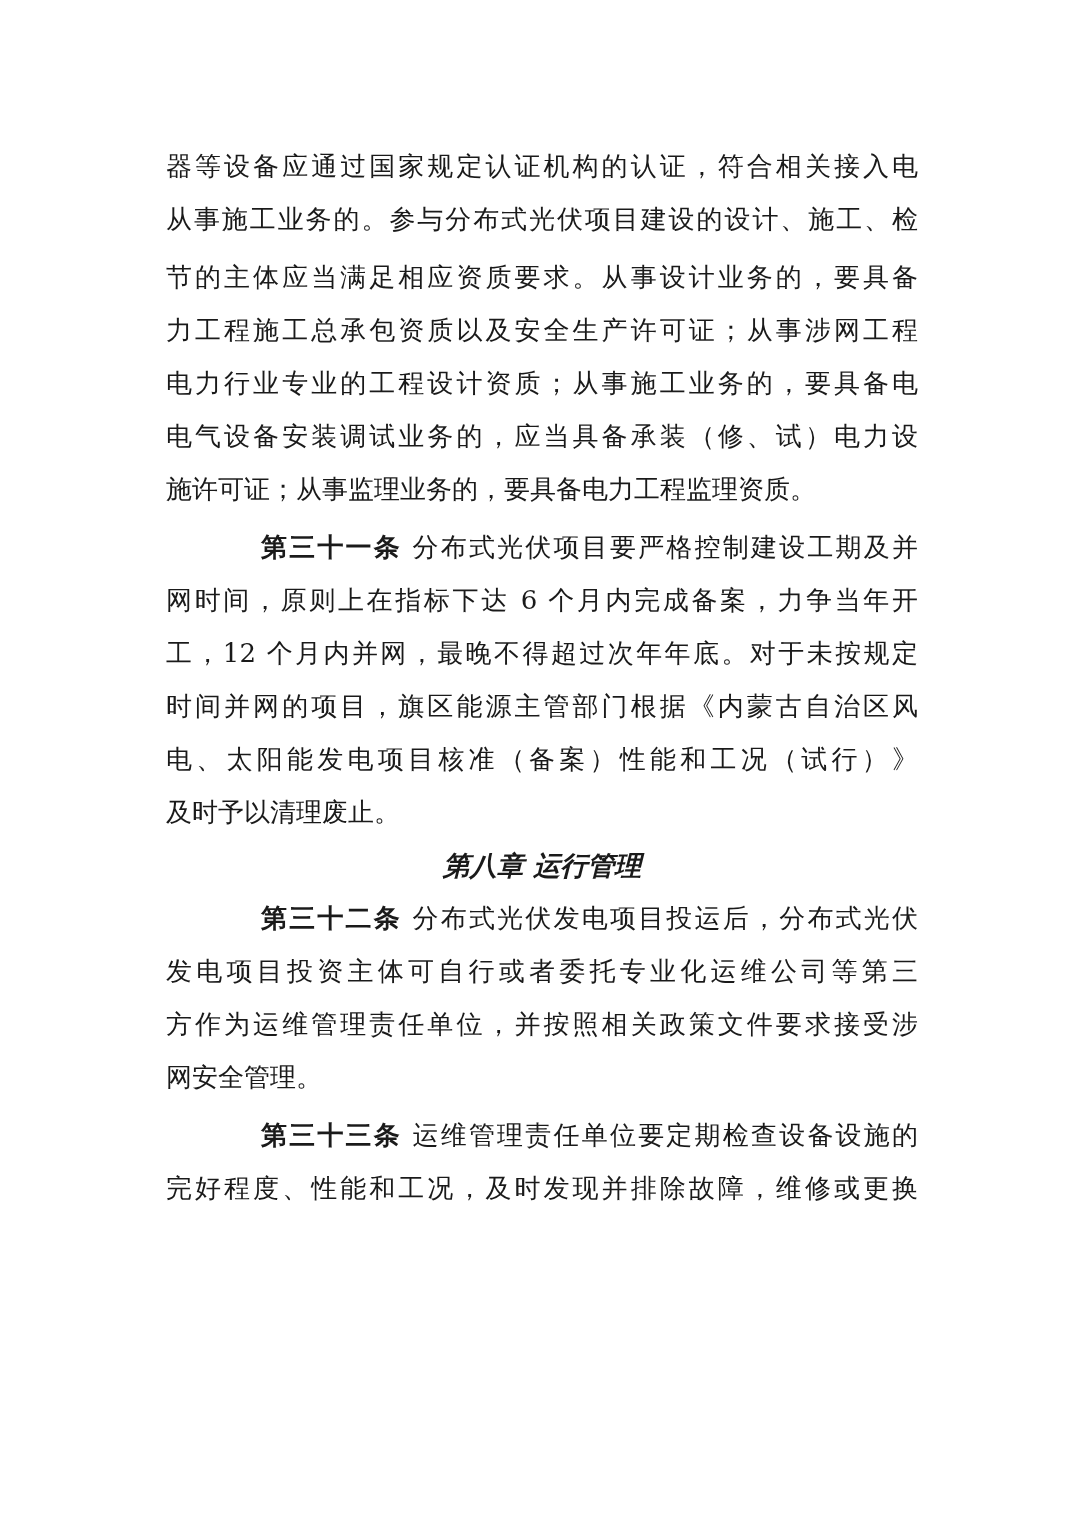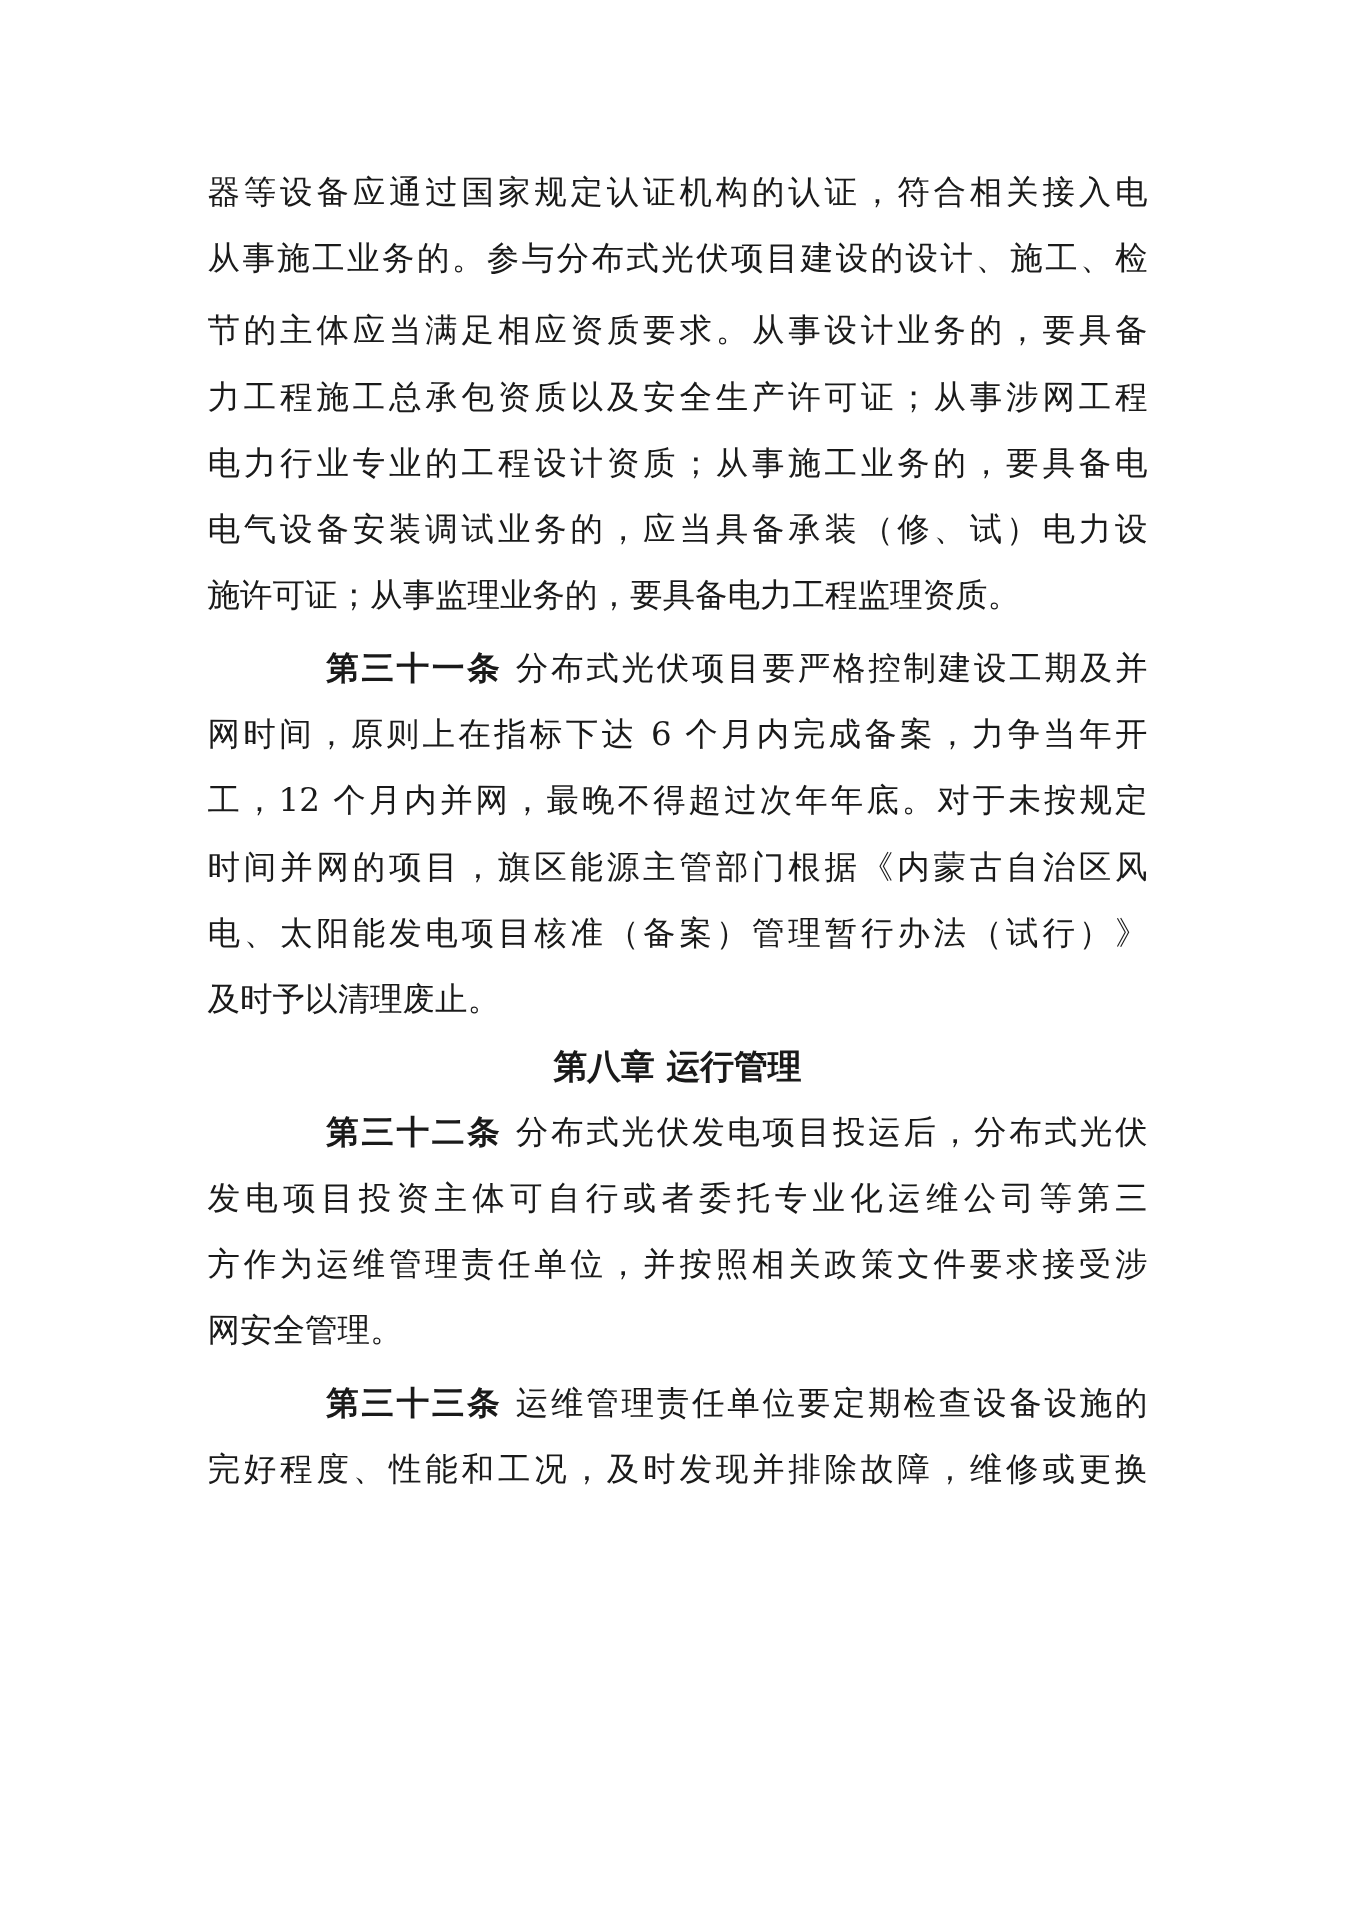--- a/index.html
+++ b/index.html
@@ -1,24 +1,24 @@
 <!DOCTYPE html>
 <html><head>
 <meta charset="utf-8">
 <style>
   html, body { margin: 0; padding: 0; background: #ffffff; }
   body { width: 1080px; height: 1527px; position: relative; overflow: hidden;
          font-family: "DejaVu Serif", "Liberation Serif", serif; color: #1a1a1a; }
-  .page { position: absolute; left: 166px; top: 128px; width: 752px; }
+  .page { position: absolute; left: 166px; top: 140px; width: 752px; }
   .line { height: 53px; line-height: 53px; font-size: 26px; white-space: nowrap;
           text-align: justify; text-align-last: justify; letter-spacing: 0; }
   .line.last { text-align-last: left; }
   .indent { padding-left: 55px; }
   .heading { text-align: right; text-align-last: center; font-weight: bold;
-             font-family: "DejaVu Sans", "Liberation Sans", sans-serif; font-size: 27px; }
+             font-family: "DejaVu Sans", "Liberation Sans", sans-serif; font-size: 27px; font-style: italic; }
   .art { font-weight: bold; font-family: "DejaVu Sans", "Liberation Sans", sans-serif; margin-left: 40px; }
   .gap { height: 5px; }
 </style>
 </head>
 <body>
 
 <div class="page">
 
   <div>
     <div class="line">器等设备应通过国家规定认证机构的认证，符合相关接入电</div>
@@ -35,21 +35,21 @@
     <div class="line last">施许可证；从事监理业务的，要具备电力工程监理资质。</div>
   </div>
 
   <div class="gap"></div>
 
   <div>
     <div class="line indent"><span class="art">第三十一条</span><span> 分布式光伏项目要严格控制建设工期及并</span></div>
     <div class="line">网时间，原则上在指标下达 6 个月内完成备案，力争当年开</div>
     <div class="line">工，12 个月内并网，最晚不得超过次年年底。对于未按规定</div>
     <div class="line">时间并网的项目，旗区能源主管部门根据《内蒙古自治区风</div>
-    <div class="line">电、太阳能发电项目核准（备案）管理暂行办法（试行）》</div>
+    <div class="line">电、太阳能发电项目核准（备案）性能和工况（试行）》</div>
     <div class="line last">及时予以清理废止。</div>
   </div>
 
   <div class="line heading">第八章  运行管理</div>
 
   <div>
     <div class="line indent"><span class="art">第三十二条</span><span> 分布式光伏发电项目投运后，分布式光伏</span></div>
     <div class="line">发电项目投资主体可自行或者委托专业化运维公司等第三</div>
     <div class="line">方作为运维管理责任单位，并按照相关政策文件要求接受涉</div>
     <div class="line last">网安全管理。</div>

